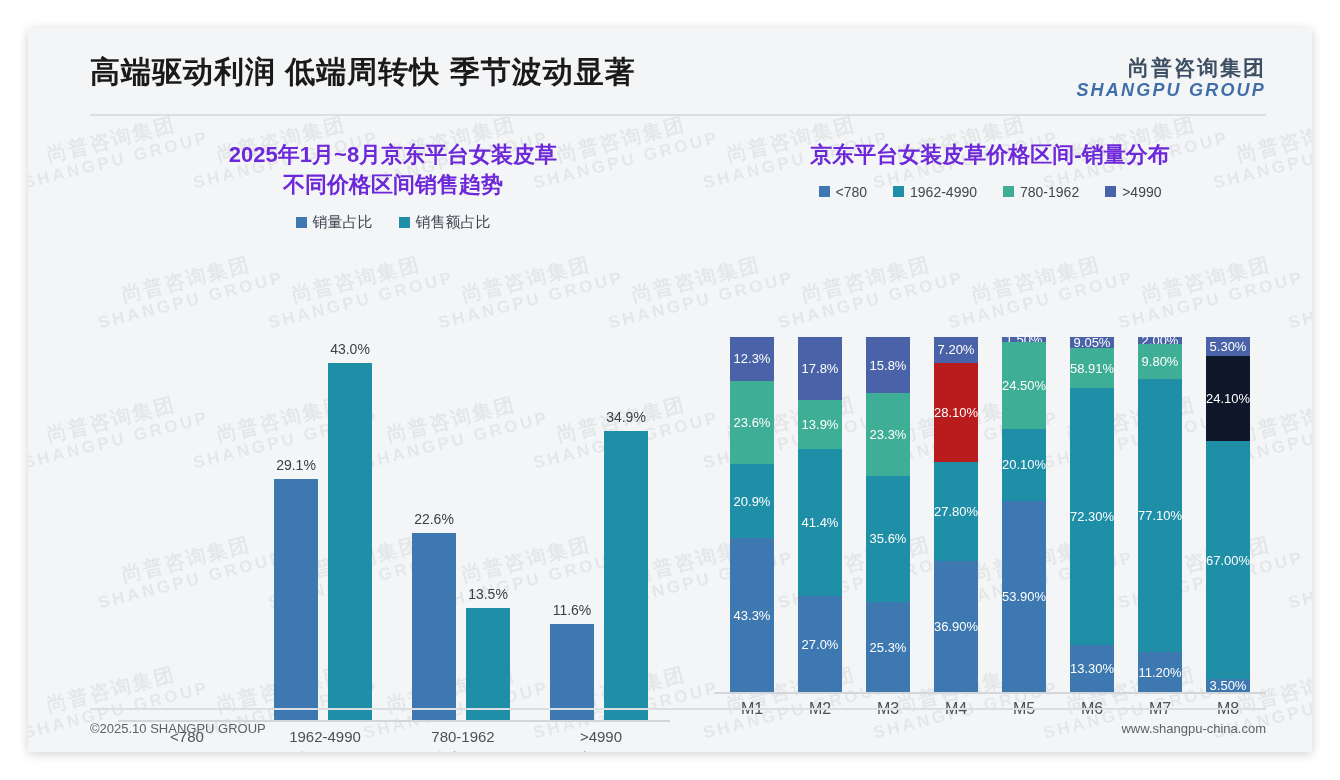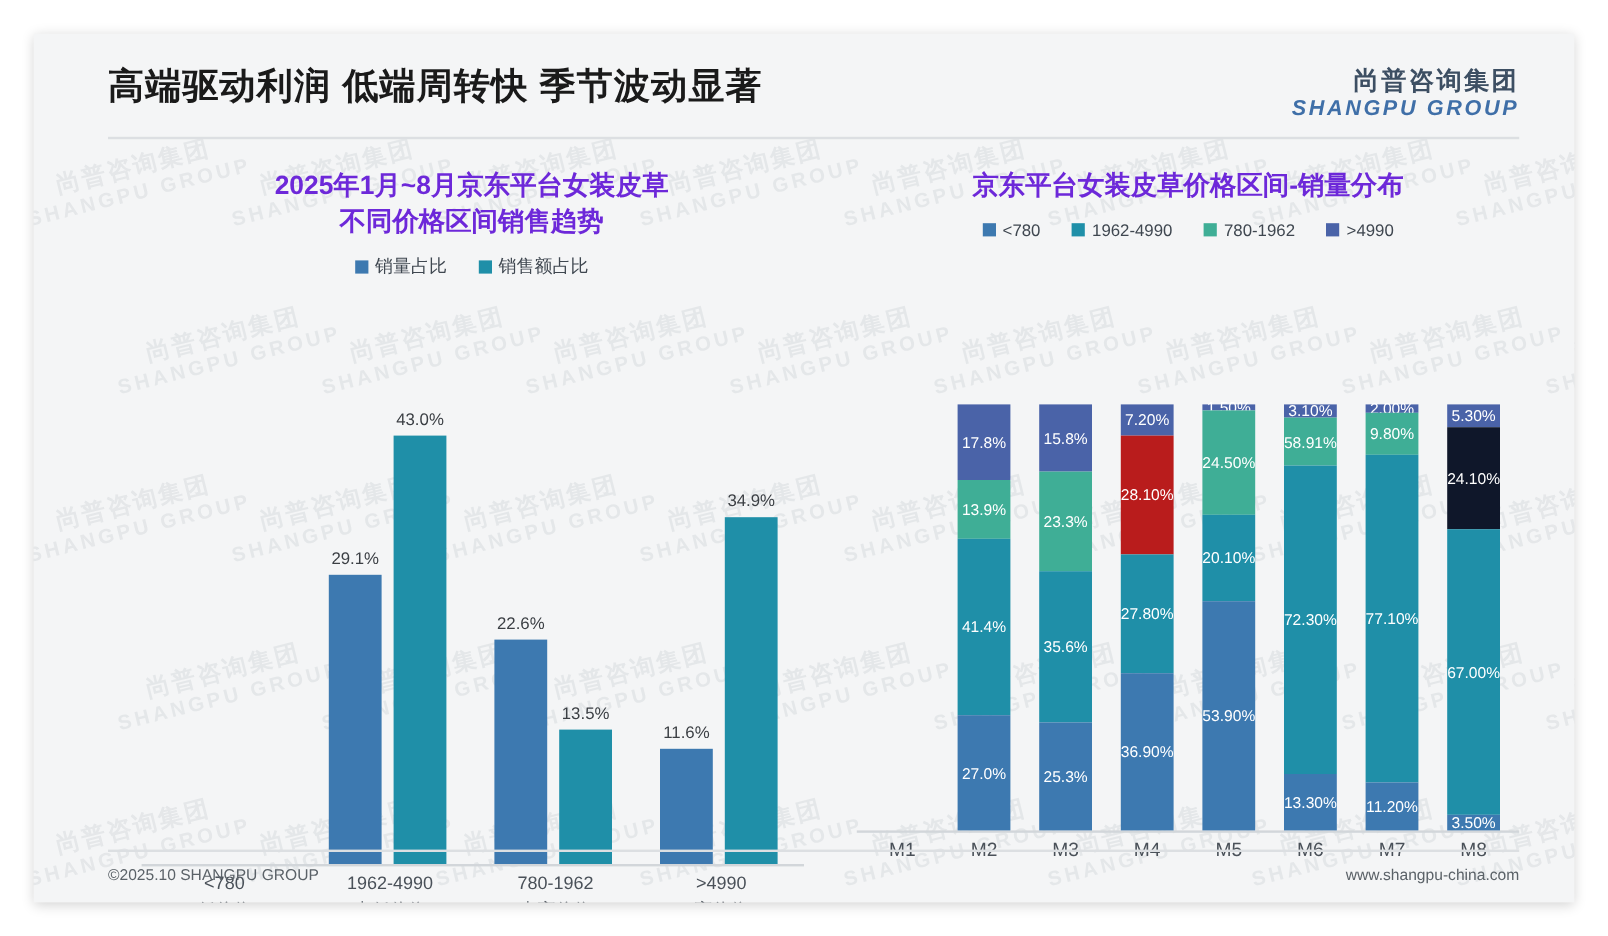--- a/index.html
+++ b/index.html
@@ -463,20 +463,34 @@
           <span class="legend-label">780-1962</span>
         </div>
         <div class="legend-item">
           <span class="swatch" style="background: rgb(74, 99, 168);"></span>
           <span class="legend-label">&gt;4990</span>
         </div>
       </div>
 
     <div id="stacked-plot">
       <div class="stack-axis"></div>
+    <div class="stack" style="left: 16px;">
+          <div class="seg" style="height: 43.665px; background: rgb(74, 99, 168);">
+            <span class="seg-label">12.3%</span>
+          </div>
+          <div class="seg" style="height: 83.78px; background: rgb(63, 174, 150);">
+            <span class="seg-label">23.6%</span>
+          </div>
+          <div class="seg" style="height: 74.195px; background: rgb(31, 143, 168);">
+            <span class="seg-label">20.9%</span>
+          </div>
+          <div class="seg" style="height: 153.715px; background: rgb(61, 121, 176);">
+            <span class="seg-label">43.3%</span>
+          </div>
+        </div>
         <div class="stack-tick" style="left: 16px;">M1</div>
         <div class="stack" style="left: 84px;">
           <div class="seg" style="height: 63.19px; background: rgb(74, 99, 168);">
             <span class="seg-label">17.8%</span>
           </div>
           <div class="seg" style="height: 49.345px; background: rgb(63, 174, 150);">
             <span class="seg-label">13.9%</span>
           </div>
           <div class="seg" style="height: 146.97px; background: rgb(31, 143, 168);">
             <span class="seg-label">41.4%</span>
@@ -526,21 +540,21 @@
           <div class="seg" style="height: 71.355px; background: rgb(31, 143, 168);">
             <span class="seg-label">20.10%</span>
           </div>
           <div class="seg" style="height: 191.345px; background: rgb(61, 121, 176);">
             <span class="seg-label">53.90%</span>
           </div>
         </div>
         <div class="stack-tick" style="left: 288px;">M5</div>
         <div class="stack" style="left: 356px;">
           <div class="seg" style="height: 11.005px; background: rgb(74, 99, 168);">
-            <span class="seg-label">3.10%</span>
+            <span class="seg-label">9.05%</span>
           </div>
           <div class="seg" style="height: 40.115px; background: rgb(63, 174, 150);">
             <span class="seg-label">58.91%</span>
           </div>
           <div class="seg" style="height: 256.665px; background: rgb(31, 143, 168);">
             <span class="seg-label">72.30%</span>
           </div>
           <div class="seg" style="height: 47.215px; background: rgb(61, 121, 176);">
             <span class="seg-label">13.30%</span>
           </div>

